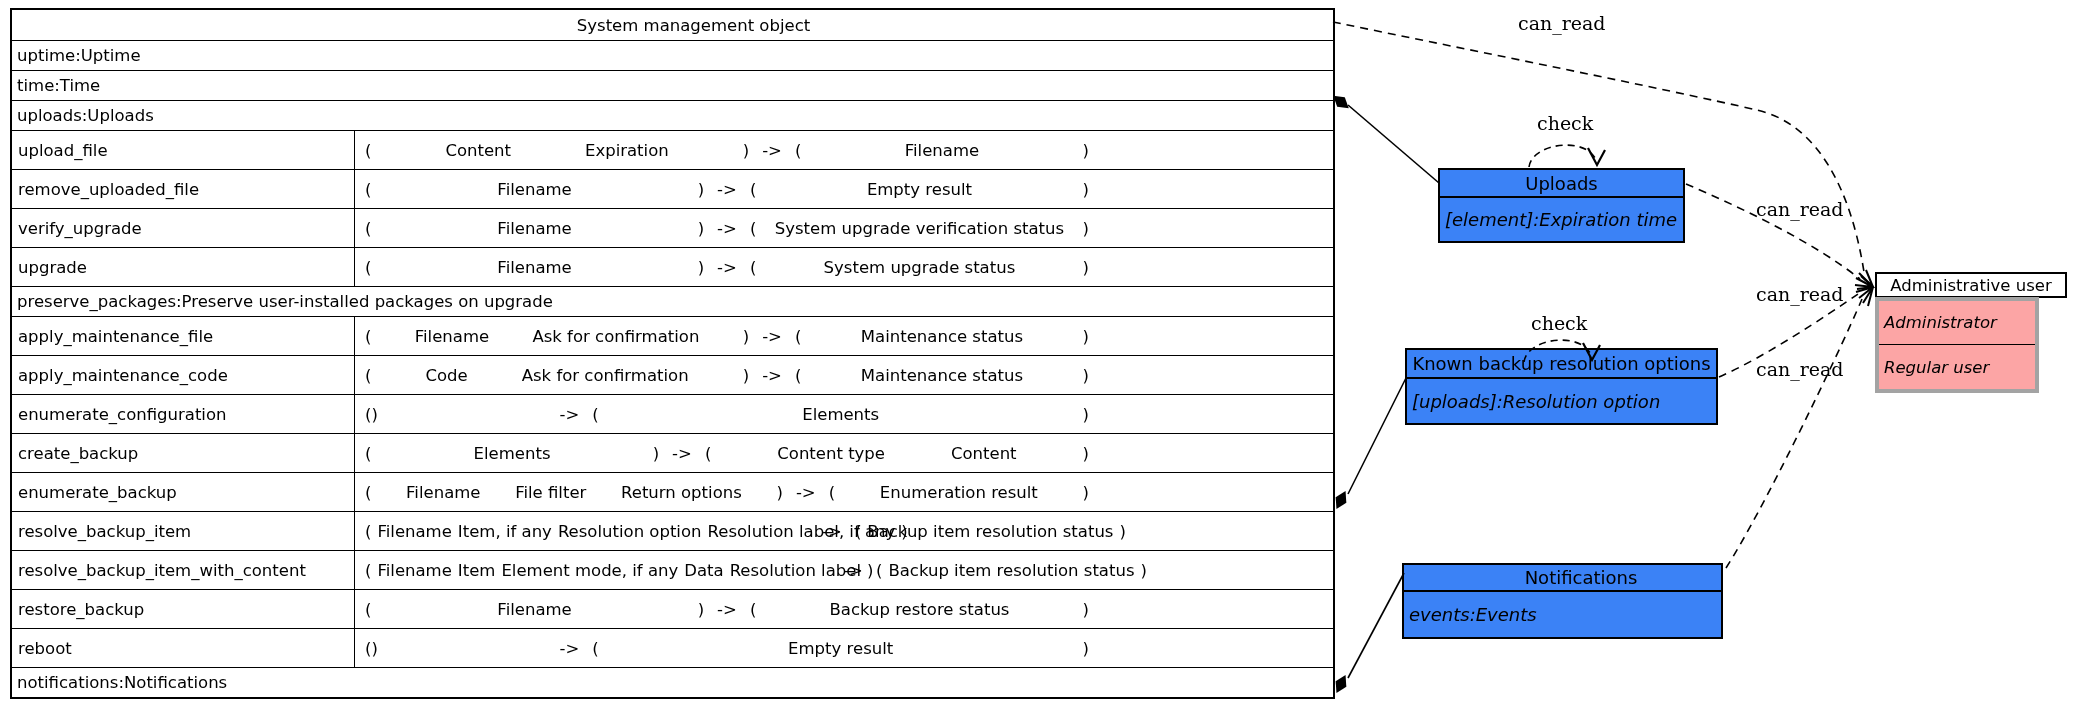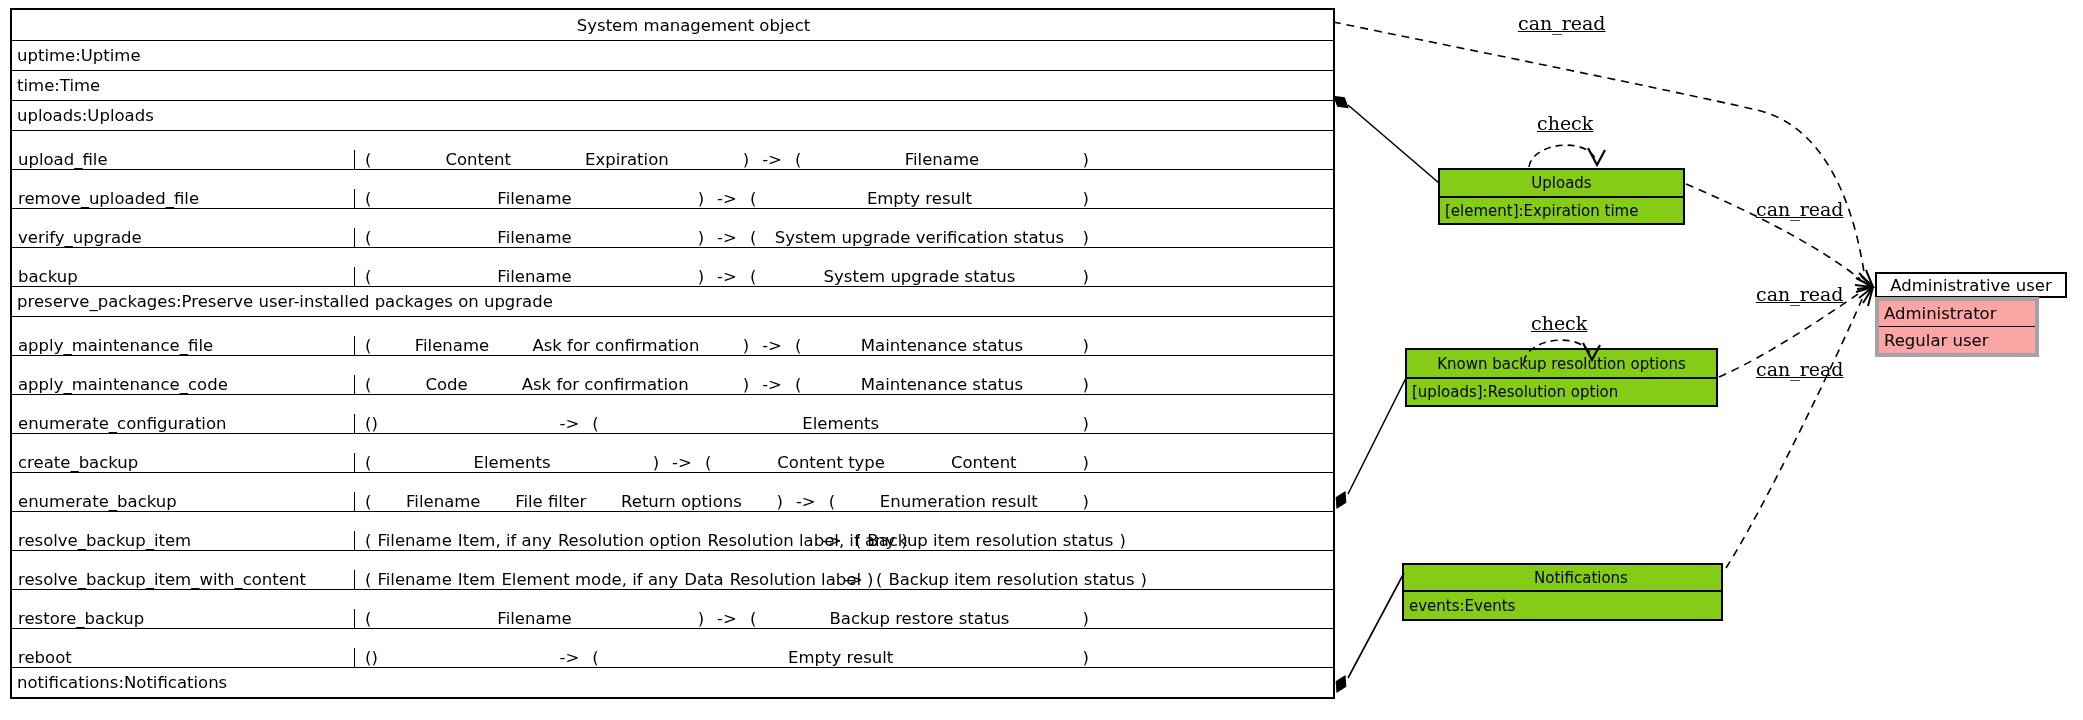--- a/index.html
+++ b/index.html
@@ -3,41 +3,41 @@
 <meta charset="utf-8">
 <style>
   html,body{margin:0;padding:0;background:#fff;}
   .canvas{position:relative;width:2083px;height:720px;background:#ffffff;overflow:hidden;
           font-family:"DejaVu Sans","Liberation Sans",sans-serif;color:#000;}
   
   .mtable{position:absolute;left:10px;top:8px;width:1321px;border:2px solid #000;background:#fff;}
   .ttl{height:30px;display:flex;align-items:center;justify-content:center;font-size:16.5px;padding-left:42px;}
   .trow{display:flex;border-top:1.5px solid #000;align-items:stretch;font-size:16.5px;}
   .trow.a{height:29px;}
-  .trow.m{height:38px;align-items:flex-end;}
+  .trow.m{height:38px;}
   .atxt{display:flex;align-items:center;padding:0 5px;white-space:nowrap;}
   .nm{width:330px;flex:none;border-right:1.5px solid #000;display:flex;align-items:center;
       padding:0 6px;white-space:nowrap;}
   .sig{flex:1;display:flex;align-items:center;padding:0 7px;}
   .sigw{width:730px;flex:none;display:flex;align-items:center;}
   .toks{display:flex;justify-content:space-between;align-items:center;flex-basis:30px;min-width:0;}
   .tok{white-space:nowrap;padding:0 3px;}
   .arr{flex:none;margin:0 10px;white-space:nowrap;}
   
-  .node{position:absolute;border:2px solid #000;background:#84cc16;font-size:15px;}
+  .node{position:absolute;border:2px solid #000;background:#3b82f6;font-size:18px;}
   .nhead{border-bottom:1.5px solid #000;display:flex;align-items:center;justify-content:center;
          white-space:nowrap;padding:0 6px;}
-  .nrow{display:flex;align-items:center;padding:0 5px;white-space:nowrap;border-top:1.5px solid #000;}
+  .nrow{display:flex;align-items:center;padding:9px 5px;white-space:nowrap;border-top:1.5px solid #000;font-style:italic;}
   .nrow:first-of-type{border-top:none;}
   .adminhead{position:absolute;border:2px solid #000;background:#fff;display:flex;align-items:center;
              justify-content:center;white-space:nowrap;font-size:16.5px;}
   .adminrows{position:absolute;border:4px solid #a3a3a3;background:#fca5a5;font-size:16.5px;}
   
   .elabel{position:absolute;font-family:"DejaVu Serif","Liberation Serif",serif;font-size:19px;
-          white-space:nowrap;text-decoration:underline;}
+          white-space:nowrap;}
   svg.edges{position:absolute;left:0;top:0;pointer-events:none;}
 </style>
 </head>
 <body>
 
 <div class="canvas">
 
   <div class="mtable">
     <div class="ttl">System management object</div>
 
@@ -103,21 +103,21 @@
         <div class="toks" style="flex-grow: 3;">
               <span class="tok">(</span>
               <span class="tok">System upgrade verification status</span>
               <span class="tok">)</span>
             </div>
       </div>
         </div>
       </div>
 
     <div class="trow m">
-      <div class="nm">backup</div>
+      <div class="nm">upgrade</div>
       <div class="sig">
           <div class="sigw">
         <div class="toks" style="flex-grow: 3;">
               <span class="tok">(</span>
               <span class="tok">Filename</span>
               <span class="tok">)</span>
             </div>
         <div class="arr">-&gt;</div>
         <div class="toks" style="flex-grow: 3;">
               <span class="tok">(</span>

